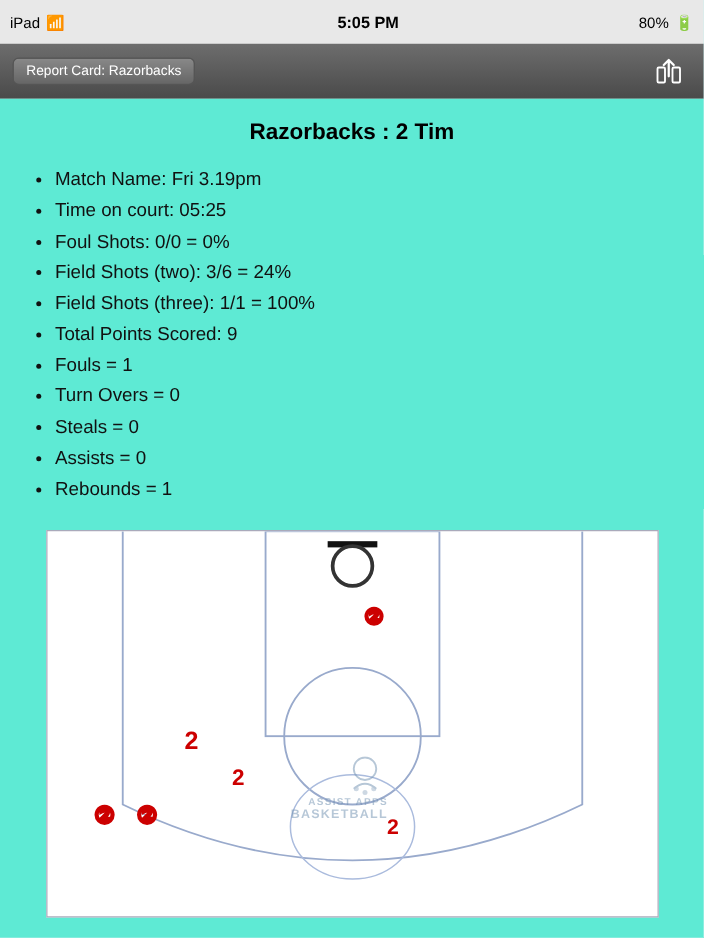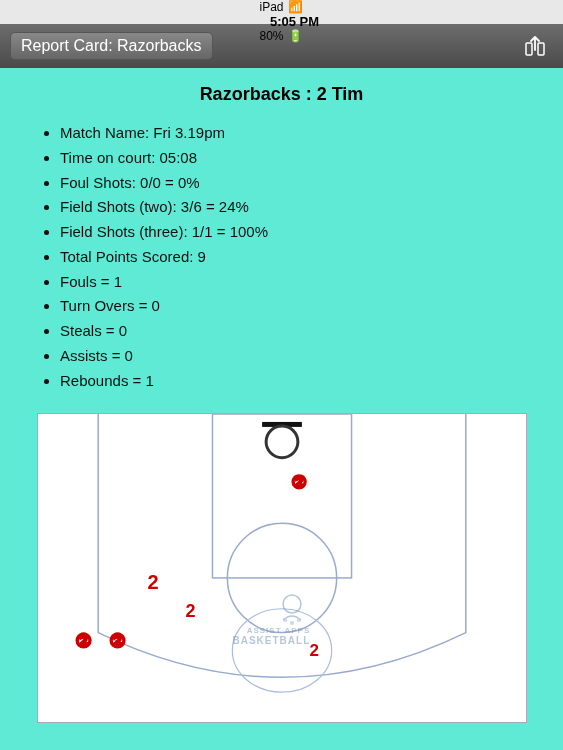--- a/index.html
+++ b/index.html
@@ -11,44 +11,43 @@
       background: #f2f2f7;
       overflow: hidden;
     }
 
     
     .status-bar {
       display: flex;
       justify-content: space-between;
       align-items: center;
       background: #e8e8e8;
-      height: 24px;
+      height: 35px;
       padding: 0 8px;
       font-size: 12px;
       font-weight: 500;
-      flex-direction: column;
     }
     .status-left { display: flex; align-items: center; gap: 5px; }
     .status-right { display: flex; align-items: center; gap: 5px; }
 
     
     .nav-bar {
       display: flex;
       align-items: center;
       justify-content: space-between;
       background: linear-gradient(to bottom, #6d6d6d, #4a4a4a);
       height: 44px;
       padding: 0 10px;
     }
     .nav-back-btn {
       background: linear-gradient(to bottom, #888, #666);
       border: 1px solid #555;
       border-radius: 5px;
       color: white;
-      font-size: 16px;
+      font-size: 11px;
       padding: 4px 10px;
       cursor: pointer;
     }
     .nav-title {
       color: white;
       font-size: 17px;
       font-weight: bold;
       text-align: center;
       flex: 1;
     }
@@ -82,21 +81,20 @@
 
     .stats-list {
       list-style: disc;
       padding-left: 24px;
       margin-bottom: 20px;
     }
     .stats-list li {
       font-size: 15px;
       line-height: 1.65;
       color: #111;
-      margin-left: 16px;
     }
 
     
     .court-container {
       margin: 10px auto;
       width: 490px;
       height: 310px;
       position: relative;
       border: 1.5px solid #aab;
       background: #fff;
@@ -170,21 +168,21 @@
   </button>
 </div>
 
 <div class="content">
 
   <h2 class="report-title">Razorbacks : 2 Tim</h2>
 
   <ul class="stats-list">
 
   <li>Match Name: Fri 3.19pm</li>
-      <li>Time on court: 05:08</li>
+      <li>Time on court: 05:25</li>
       <li>Foul Shots: 0/0 = 0%</li>
       <li>Field Shots (two): 3/6 = 24%</li>
       <li>Field Shots (three): 1/1 = 100%</li>
       <li>Total Points Scored: 9</li>
       <li>Fouls = 1</li>
       <li>Turn Overs = 0</li>
       <li>Steals = 0</li>
       <li>Assists = 0</li>
       <li>Rebounds = 1</li>
     </ul>

